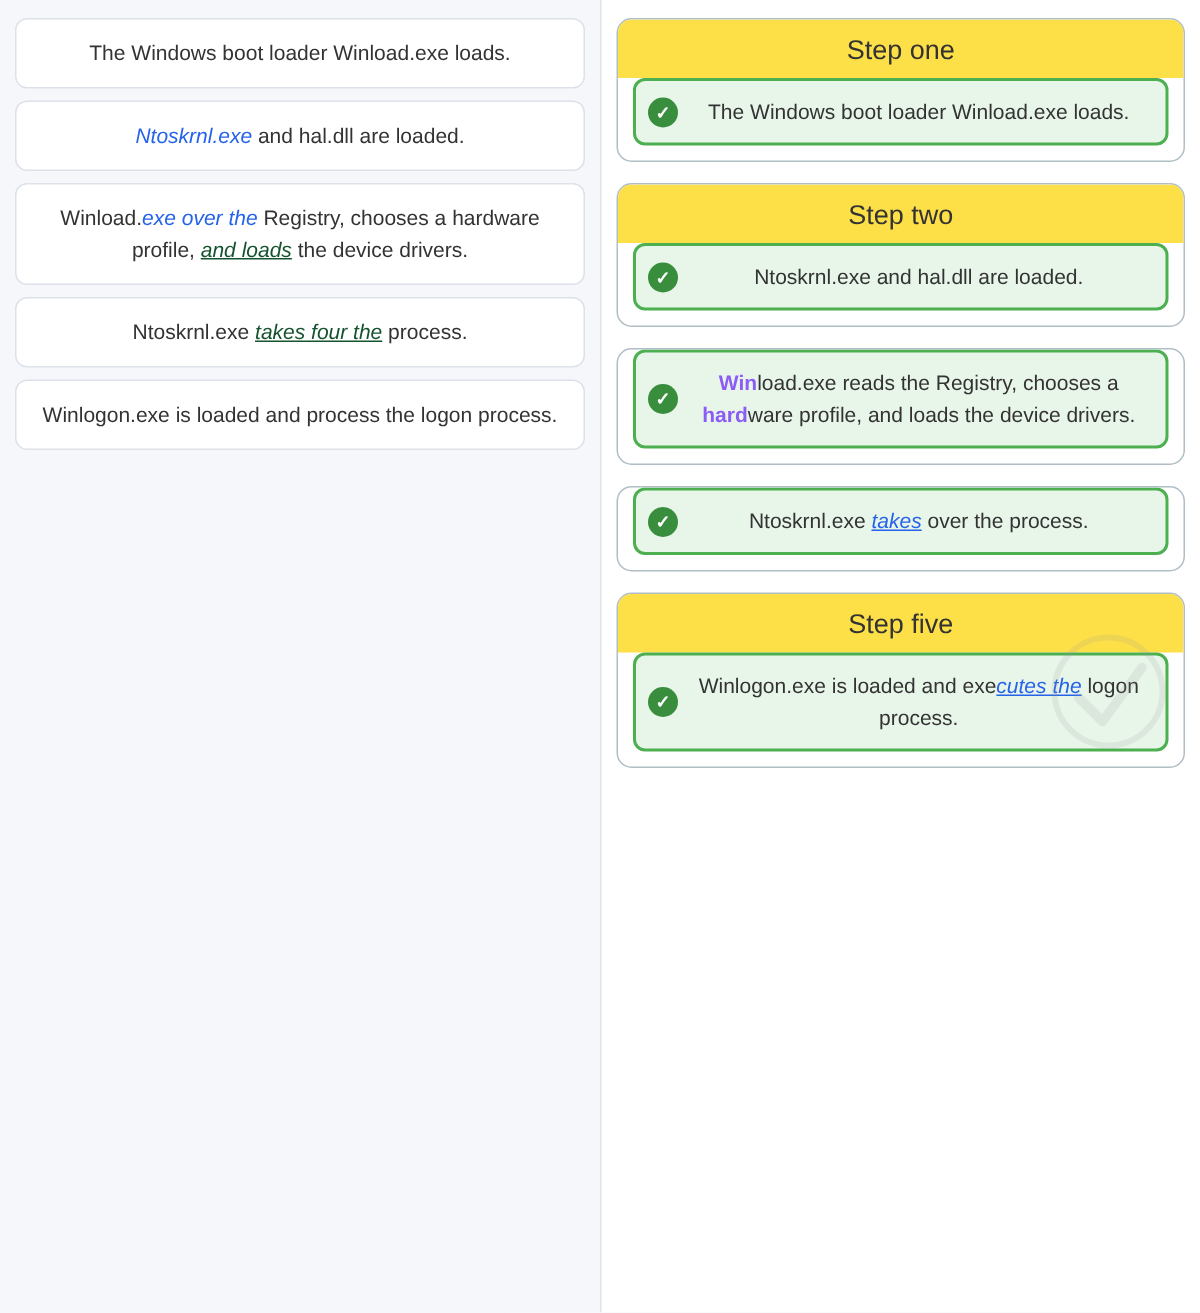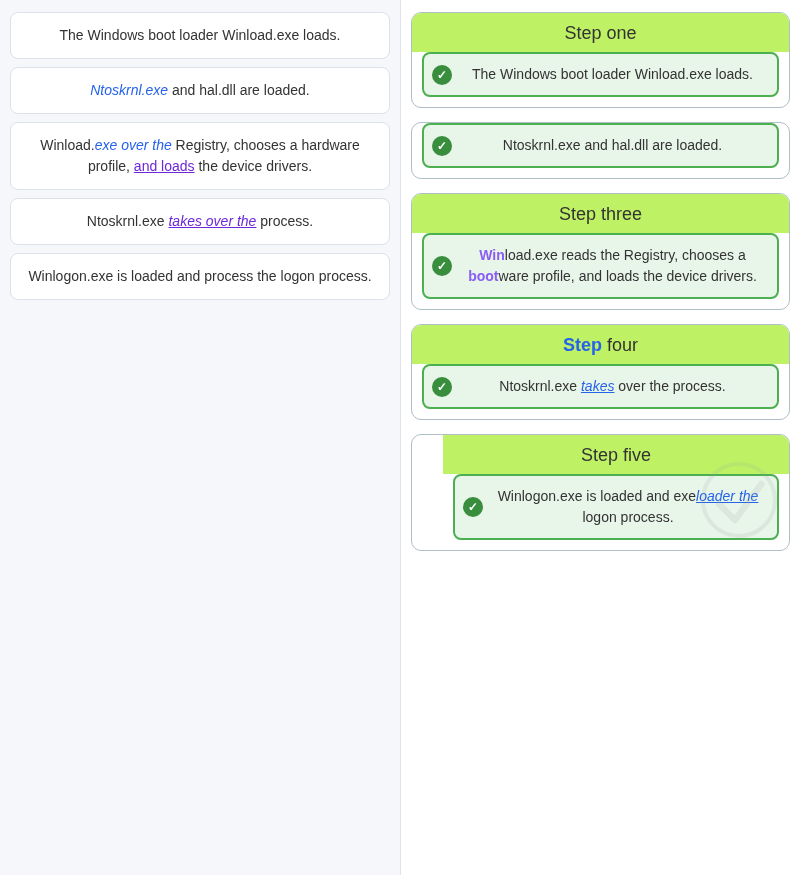--- a/index.html
+++ b/index.html
@@ -33,21 +33,22 @@
       cursor: grab;
       line-height: 1.5;
     }
 
     .drag-item .highlight-blue {
       color: #2563eb;
       font-style: italic;
     }
     .drag-item .highlight-underline {
       text-decoration: underline;
-      color: #6d28d9;
+      color: #14532d;
+      font-style: italic;
     }
 
     
     .right-panel {
       width: 400px;
       background: #fff;
       padding: 12px 10px;
       display: flex;
       flex-direction: column;
       gap: 14px;
@@ -60,21 +61,21 @@
       background: #fff;
       overflow: hidden;
     }
 
     .step-title {
       text-align: center;
       font-size: 18px;
       font-weight: 400;
       color: #333;
       padding: 10px 12px 8px;
-      background: #bef264;
+      background: #fde047;
     }
 
     .step-title .highlight-bold {
       font-weight: 700;
       color: #2563eb;
     }
 
     .step-answer {
       margin: 0 10px 10px 10px;
       background: #e8f5e9;
@@ -139,73 +140,70 @@
   <div class="drag-item">
     The Windows boot loader Winload.exe loads.
   </div>
   <div class="drag-item">
     <span class="highlight-blue">Ntoskrnl.exe</span> and hal.dll are loaded.
   </div>
   <div class="drag-item">
     Winload.<span class="highlight-blue">exe over the</span> Registry, chooses a hardware profile, <span class="highlight-underline">and loads</span> the device drivers.
   </div>
   <div class="drag-item">
-    Ntoskrnl.exe <span class="highlight-underline highlight-blue">takes over the</span> process.
+    Ntoskrnl.exe <span class="highlight-underline highlight-blue">takes four the</span> process.
   </div>
   <div class="drag-item">
     Winlogon.exe is loaded <span class="highlight-bold-blue">and process the</span> logon process.
   </div>
 </div>
 
 <div class="right-panel">
 
   <div class="step-card">
     <div class="step-title">
       <span>Step one</span>
     </div>
     <div class="step-answer">
       <span class="check-icon">✓</span>
       The Windows boot loader Winload.exe loads.
     </div>
   </div>
 
   <div class="step-card">
+    <div class="step-title">
+      <span>Step two</span>
+    </div>
     <div class="step-answer">
       <span class="check-icon">✓</span>
       Ntoskrnl.exe and hal.dll are loaded.
     </div>
   </div>
 
   <div class="step-card">
-    <div class="step-title">
-      <span>Step three</span>
-    </div>
-    <div class="step-answer">
-      <span class="check-icon">✓</span>
-      <span class="highlight-bold-blue">Win</span>load.exe reads the Registry, chooses a <span class="highlight-bold-blue">boot</span>ware profile, and loads the device drivers.
-    </div>
-  </div>
-
-  <div class="step-card">
-    <div class="step-title">
-      <span class="highlight-bold" style="color:#2563eb; font-weight:700;">Step</span> <span>four</span>
-    </div>
+    <div class="step-answer">
+      <span class="check-icon">✓</span>
+      <span class="highlight-bold-blue">Win</span>load.exe reads the Registry, chooses a <span class="highlight-bold-blue">hard</span>ware profile, and loads the device drivers.
+    </div>
+  </div>
+
+  <div class="step-card">
     <div class="step-answer">
       <span class="check-icon">✓</span>
       Ntoskrnl.exe <span class="highlight-underline highlight-blue">takes</span> over the process.
     </div>
   </div>
 
-  <div class="step-card has-watermark" style="position:relative;padding-left:31px;">
+  <div class="step-card has-watermark" style="position:relative;">
     <div class="step-title">
       <span>Step five</span>
     </div>
     <div class="step-answer">
       <span class="check-icon">✓</span>
-      Winlogon.exe is loaded and exe<span class="highlight-underline highlight-blue">loader the</span> logon process.
+      Winlogon.exe is loaded and exe<span class="highlight-underline highlight-blue">cutes the</span> logon process.
     </div>
 
     <svg class="watermark" viewBox="0 0 100 100" xmlns="http://www.w3.org/2000/svg">
       <circle cx="50" cy="50" r="45" fill="none" stroke="#999" stroke-width="5"></circle>
       <polyline points="25,55 45,75 78,30" fill="none" stroke="#999" stroke-width="8" stroke-linecap="round" stroke-linejoin="round"></polyline>
     </svg>
   </div>
 
 </div>
 

